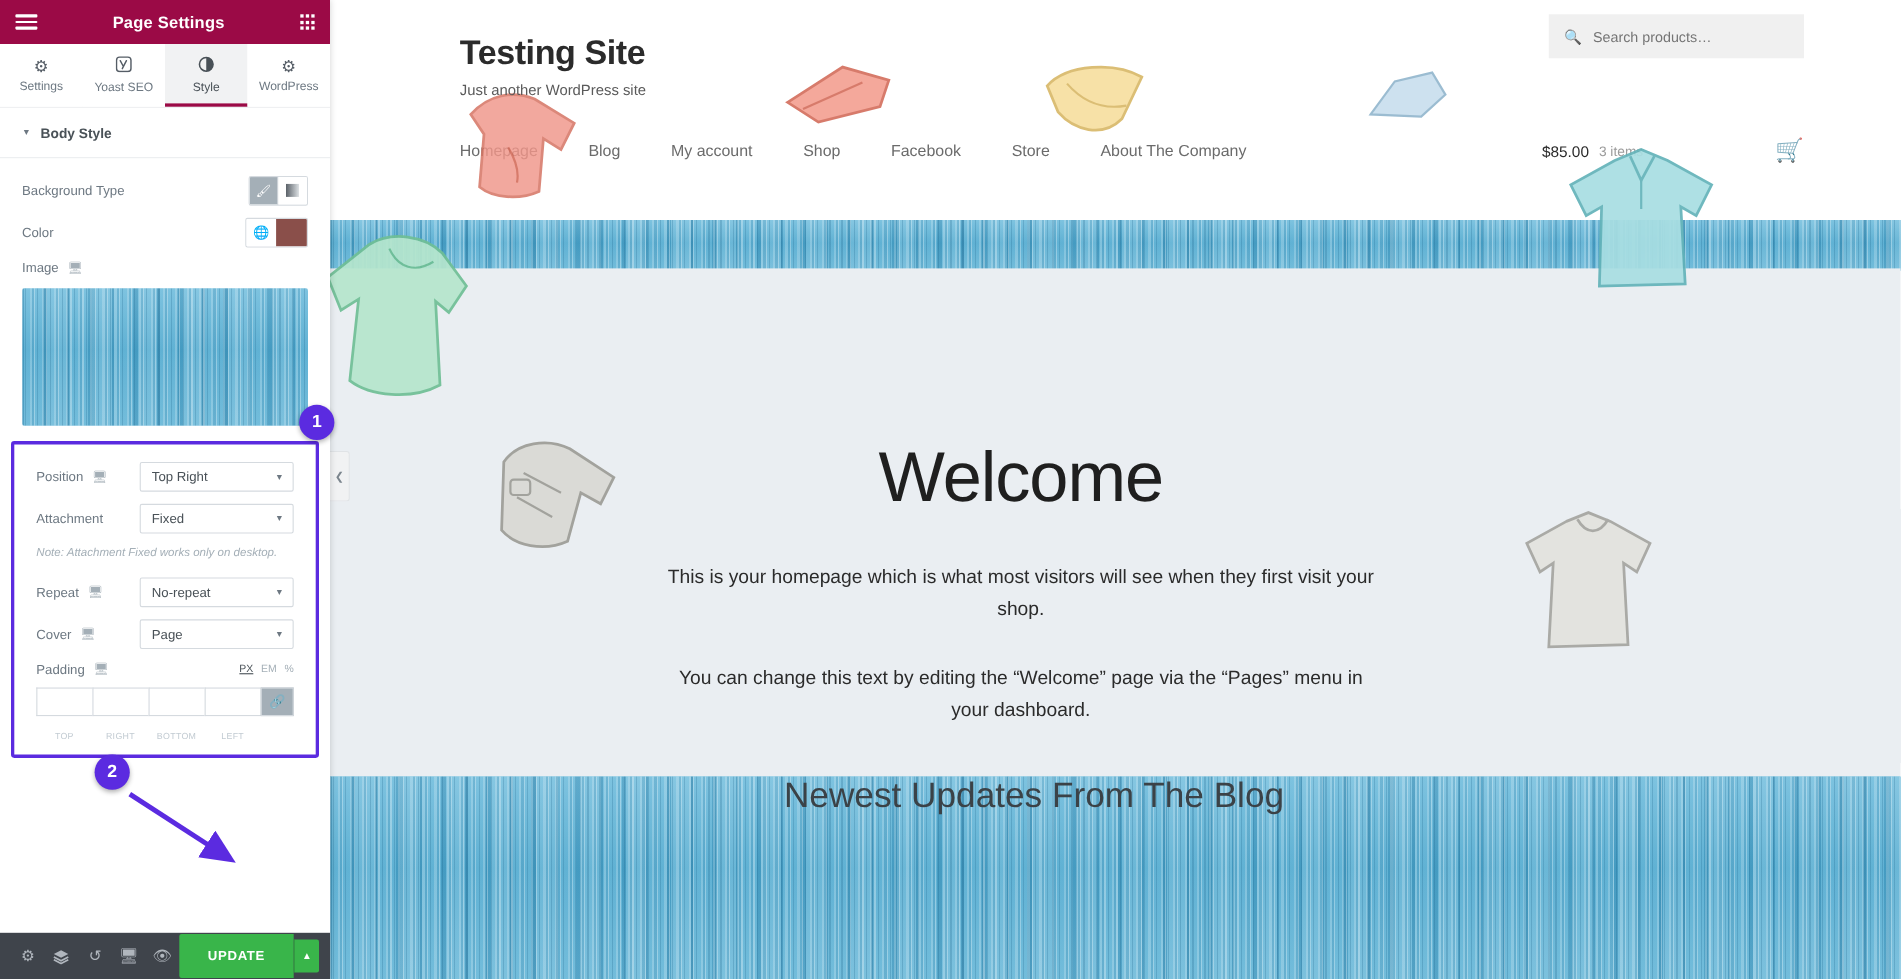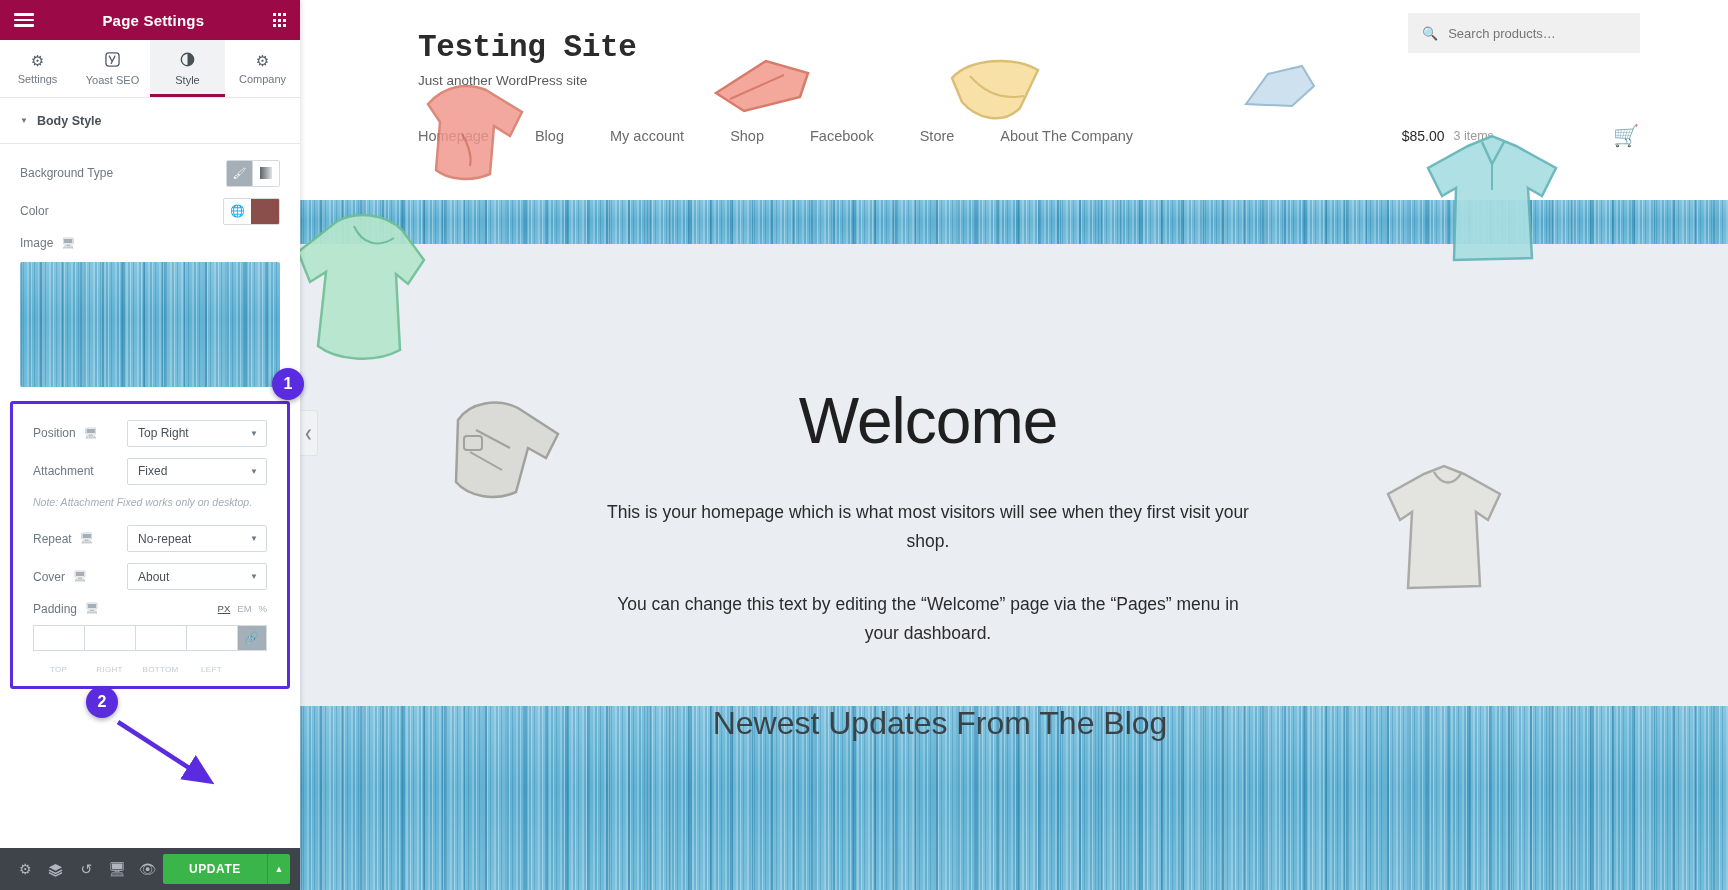--- a/index.html
+++ b/index.html
@@ -121,21 +121,21 @@
 
   .panel-footer {
     height: 42px; background: #3f444b; display: flex; align-items: center;
     padding: 0 10px; gap: 0; flex: 0 0 42px; position: relative; z-index: 3;
   }
   .fico {
     width: 36px; height: 42px; display: flex; align-items: center; justify-content: center;
     color: #b0b6bd; font-size: 14px; cursor: pointer;
   }
   .update-btn {
-    margin-left: auto; height: 30px; background: #39b54a; color: #fff;
+    margin-left: auto; height: 40px; background: #39b54a; color: #fff;
     font-size: 12px; font-weight: bold; letter-spacing: .6px;
     display: flex; align-items: center; padding: 0 26px; cursor: pointer;
     border-radius: 2px 0 0 2px;
   }
   .update-caret {
     height: 30px; width: 27px; background: #39b54a; color: #fff;
     display: flex; align-items: center; justify-content: center; font-size: 9px;
     cursor: pointer; border-left: 1px solid #2f9a3e; border-radius: 0 2px 2px 0;
   }
 
@@ -144,21 +144,21 @@
     position: absolute; left: 300px; top: 0; width: 1428px; height: 890px;
     background: #fff; overflow: hidden;
   }
   .collapse-handle {
     position: absolute; left: 0; top: 410px; width: 18px; height: 46px;
     background: #f1f2f3; border: 1px solid #e0e3e6; border-left: none;
     border-radius: 0 3px 3px 0; display: flex; align-items: center; justify-content: center;
     font-size: 10px; color: #7c868e; cursor: pointer; z-index: 20;
   }
   .site-head { padding: 30px 120px 0 118px; position: relative; }
-  .site-title { font-size: 31px; font-weight: bold; color: #2b2b2b; letter-spacing: -.4px; font-family: Liberation Mono, monospace; }
+  .site-title { font-size: 31px; font-weight: bold; color: #2b2b2b; letter-spacing: -.4px; }
   .site-tag { font-size: 13.5px; color: #5a5a5a; margin-top: 8px; }
   .search-box {
     position: absolute; right: 88px; top: 13px; width: 232px; height: 40px;
     background: #f0f0f0; display: flex; align-items: center; gap: 10px;
     padding: 0 14px; cursor: text;
   }
   .search-box .mag { font-size: 13px; color: #4a4a4a; }
   .search-box input {
     border: none; background: transparent; outline: none; font-size: 13px;
     color: #8a8a8a; width: 100%; font-family: "Liberation Sans", sans-serif;
@@ -295,21 +295,21 @@
       <span class="nav-item">Store</span>
       <span class="nav-item">About The Company</span>
 
       <span class="cart-zone">
         <span class="cart-total">$85.00</span>
         <span class="cart-items">3 items</span>
         <span class="basket">🛒</span>
       </span>
     </div>
 
-    <div class="hero-inner" style="position:absolute;left:0;top:244px;width:1256px;">
+    <div class="hero-inner" style="position:absolute;left:0;top:256px;width:1256px;">
       <h1 class="hero-h1">Welcome</h1>
       <p class="hero-p">This is your homepage which is what most visitors will see when they first visit your shop.</p>
       <p class="hero-p second">You can change this text by editing the “Welcome” page via the “Pages” menu in your dashboard.</p>
     </div>
 
     <div class="blog-heading">Newest Updates From The Blog</div>
 
     <div class="collapse-handle">❮</div>
   </div>
 
@@ -353,21 +353,21 @@
         <span class="ti">
           <svg width="15" height="15" viewBox="0 0 16 16">
             <circle cx="8" cy="8" r="6.6" fill="none" stroke="#495157" stroke-width="1.5"></circle>
             <path d="M8,1.4 A6.6,6.6 0 0,1 8,14.6 Z" fill="#495157"></path>
           </svg>
         </span>
         <span>Style</span>
       </div>
       <div class="ptab">
         <span class="ti">⚙</span>
-        <span>Company</span>
+        <span>WordPress</span>
       </div>
     </div>
 
     <div class="section-head">
       <span class="caret">▼</span>
       <span class="stitle">Body Style</span>
     </div>
 
     <div class="panel-body">
 
@@ -439,21 +439,21 @@
             <span class="ar">▼</span>
           </span>
         </div>
 
         <div class="ctl">
           <span class="ctl-label">
             <span>Cover</span>
             <span class="dev-ico">🖥</span>
           </span>
           <span class="sel">
-            <span>About</span>
+            <span>Page</span>
             <span class="ar">▼</span>
           </span>
         </div>
 
         <div class="ctl" style="min-height:26px;">
           <span class="ctl-label">
             <span>Padding</span>
             <span class="dev-ico">🖥</span>
           </span>
           <span class="pad-units">

